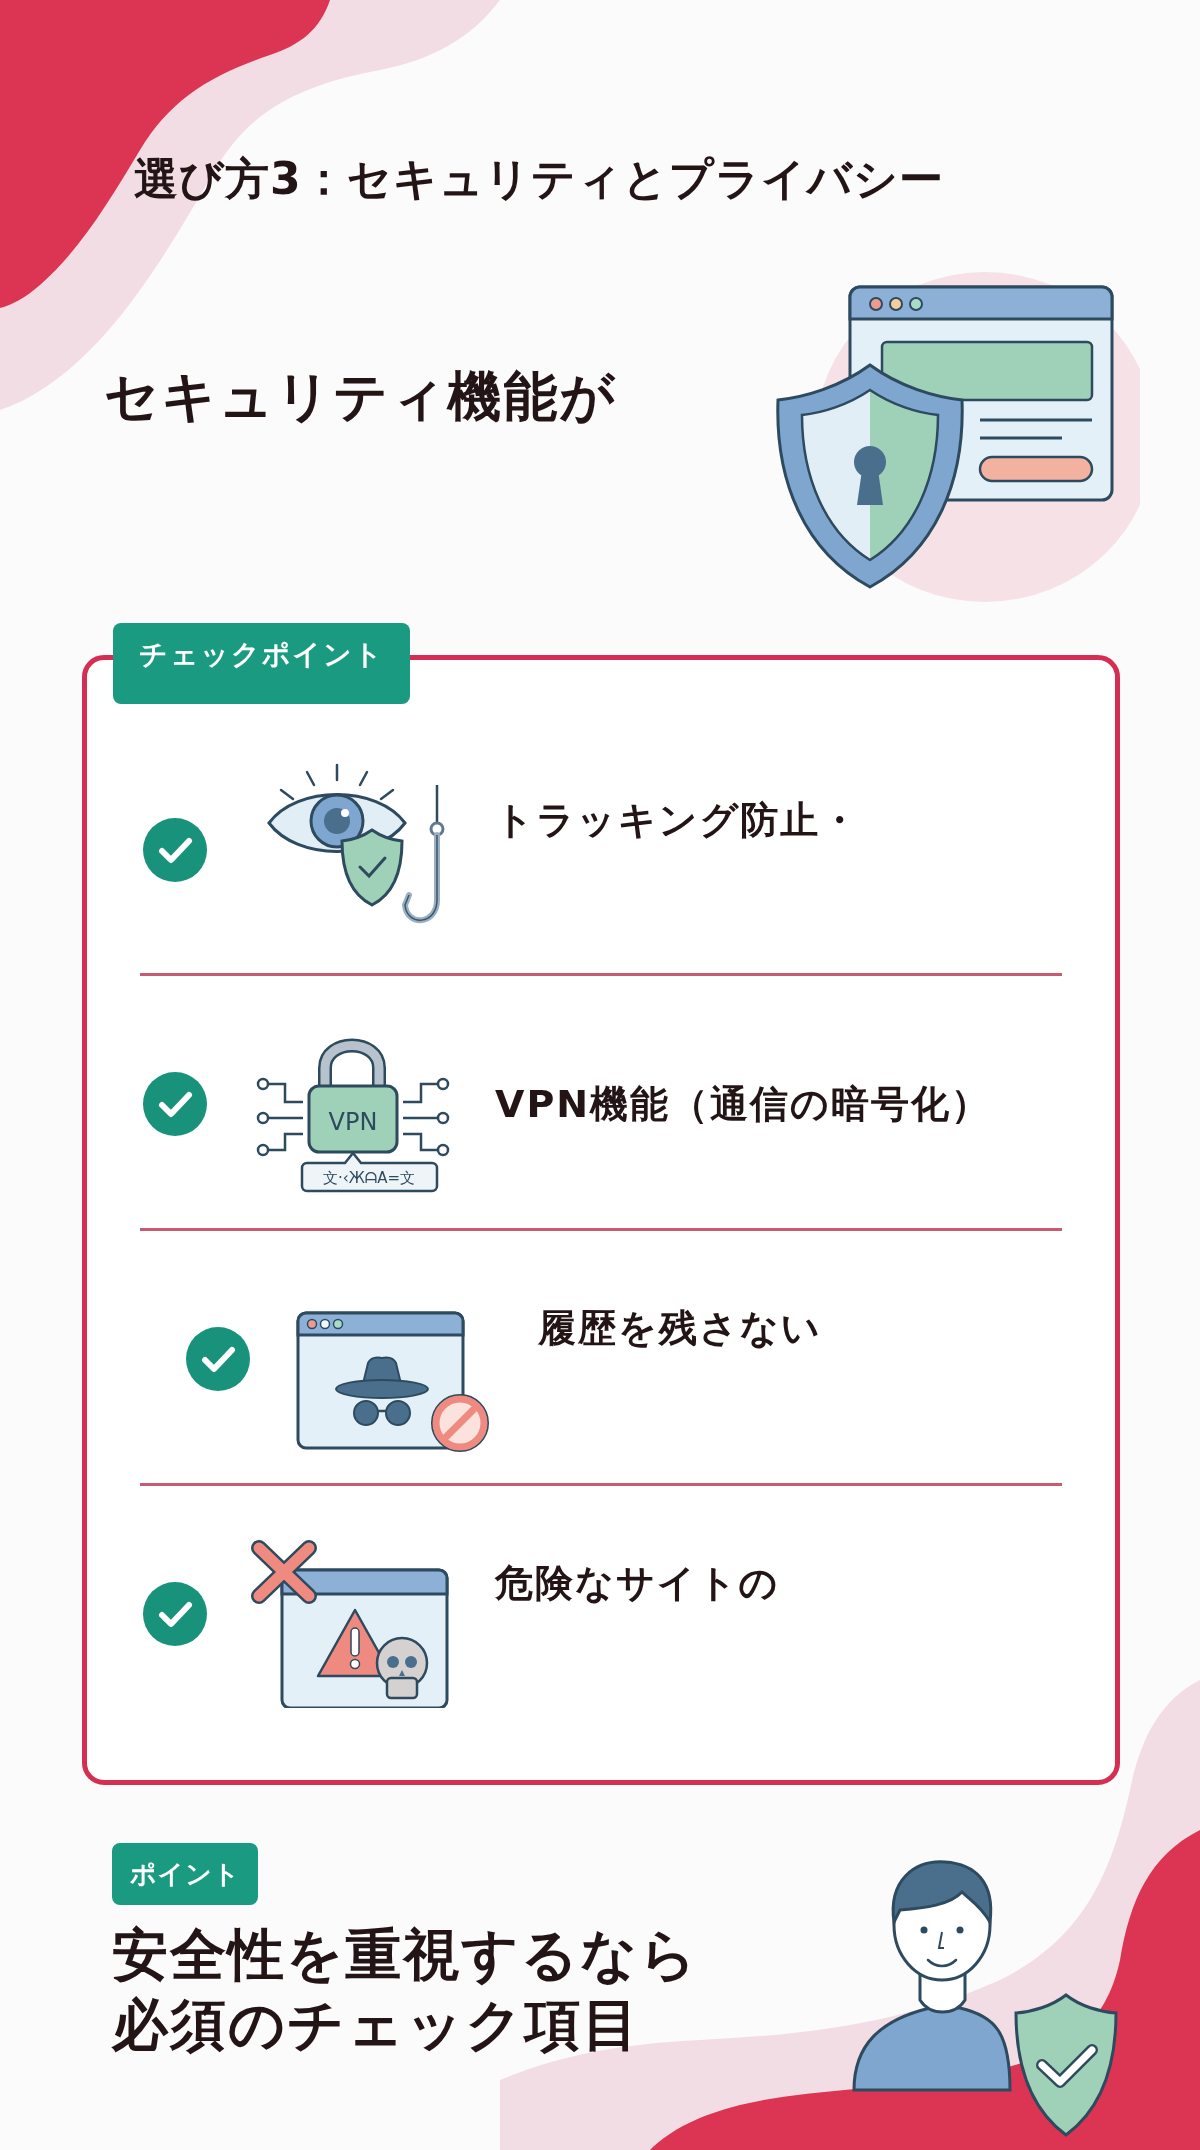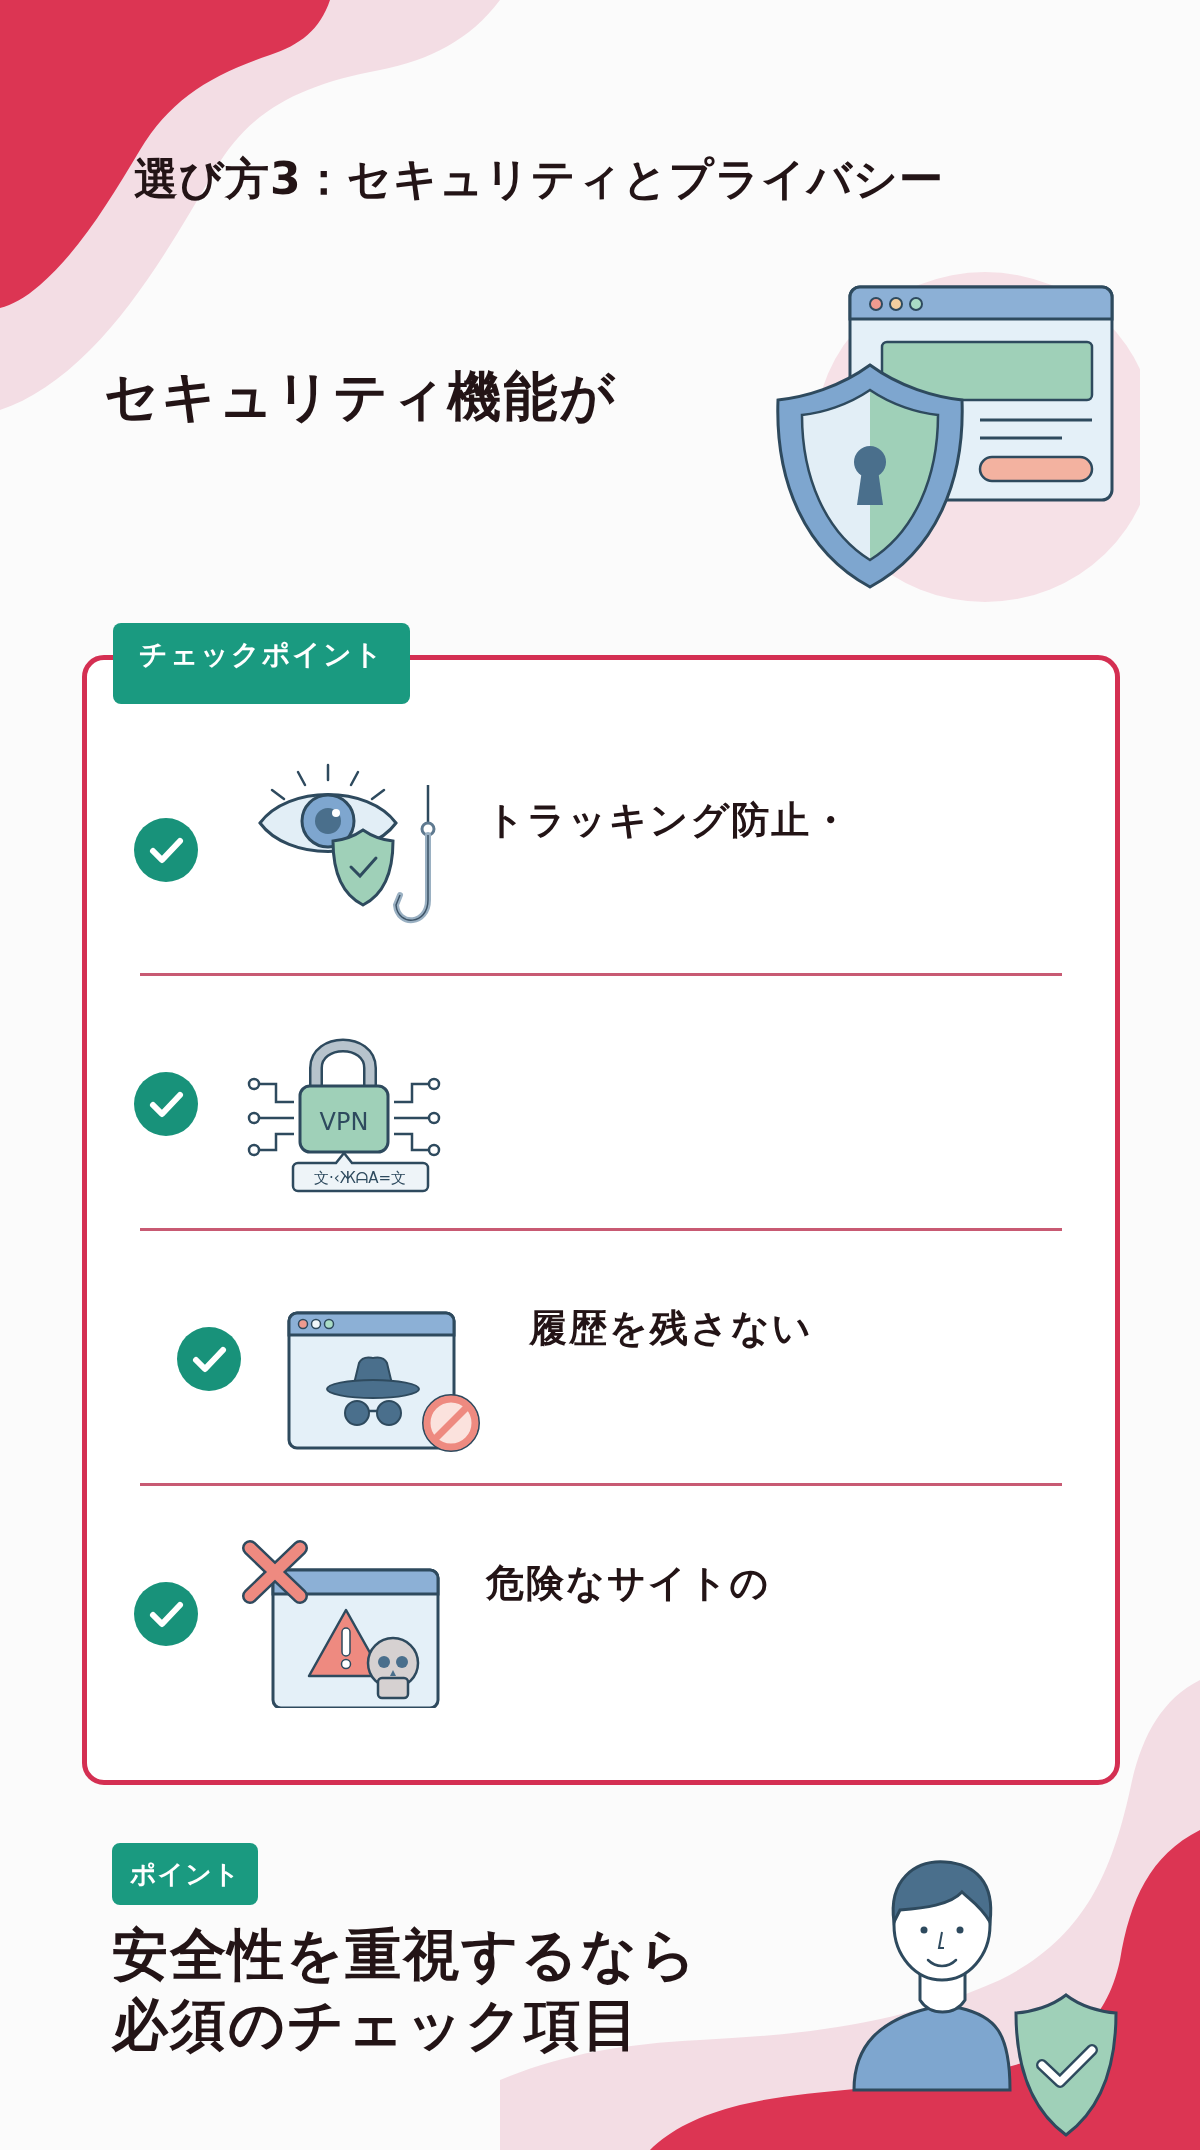--- a/index.html
+++ b/index.html
@@ -28,21 +28,21 @@
   .card {
     position: absolute; left: 82px; top: 655px; width: 1038px; height: 1130px;
     border: 5px solid #d42f52; border-radius: 22px; background: #fff;
   }
   .tag {
     position: absolute; background: #1a9a80; color: #fff;
     font-weight: bold; border-radius: 8px; white-space: nowrap;
   }
   .tag-check { left: 113px; top: 623px; height: 81px; padding: 0 26px; line-height: 64px; font-size: 28px; letter-spacing: 2px; }
 
-  .row { position: absolute; left: 78px; width: 1028px; height: 250px; }
+  .row { position: absolute; left: 87px; width: 1028px; height: 250px; }
   .row .check {
     position: absolute; left: 56px; width: 64px; height: 64px; border-radius: 50%;
     background: #18927a; top: 93px;
   }
   .row .check svg { position: absolute; left: 0; top: 0; }
   .row .icon { position: absolute; left: 150px; top: 30px; width: 230px; height: 190px; }
   .row .label {
     position: absolute; left: 408px; font-size: 38px; font-weight: bold; line-height: 60px;
     letter-spacing: 2px; white-space: nowrap;
   }
@@ -148,20 +148,23 @@
       <path d="M166 94 H184 V76 H202"></path>
         <circle cx="206" cy="76" r="5"></circle>
       <path d="M166 110 H202"></path>
         <circle cx="206" cy="110" r="5"></circle>
       <path d="M166 126 H184 V142 H202"></path>
         <circle cx="206" cy="142" r="5"></circle>
     </g>
     <path d="M70 155 H108 L116 145 L124 155 H195 a5 5 0 0 1 5 5 V178 a5 5 0 0 1 -5 5 H70 a5 5 0 0 1 -5 -5 V160 a5 5 0 0 1 5 -5 Z" fill="#eef4f8" stroke="#2e4a5e" stroke-width="2.5"></path>
     <text x="132" y="175" text-anchor="middle" font-family="DejaVu Sans, sans-serif" font-size="15" fill="#2e4a5e">文·‹ЖᗩA=文</text>
   </svg>
+  <div class="label" style="top:96px;">
+    <div>VPN機能（通信の暗号化）</div>
+  </div>
 </div>
 <div class="sep" style="top:1228px;"></div>
 
 <div class="row" style="top:1233px;margin-left:43px;">
   <div class="check" style="top:94px;">
     <svg width="64" height="64" viewBox="0 0 64 64">
         <path d="M19 33 L28 42 L46 23" fill="none" stroke="#fff" stroke-width="6" stroke-linecap="round" stroke-linejoin="round"></path>
       </svg>
   </div>
   <svg class="icon" viewBox="0 0 230 190">

